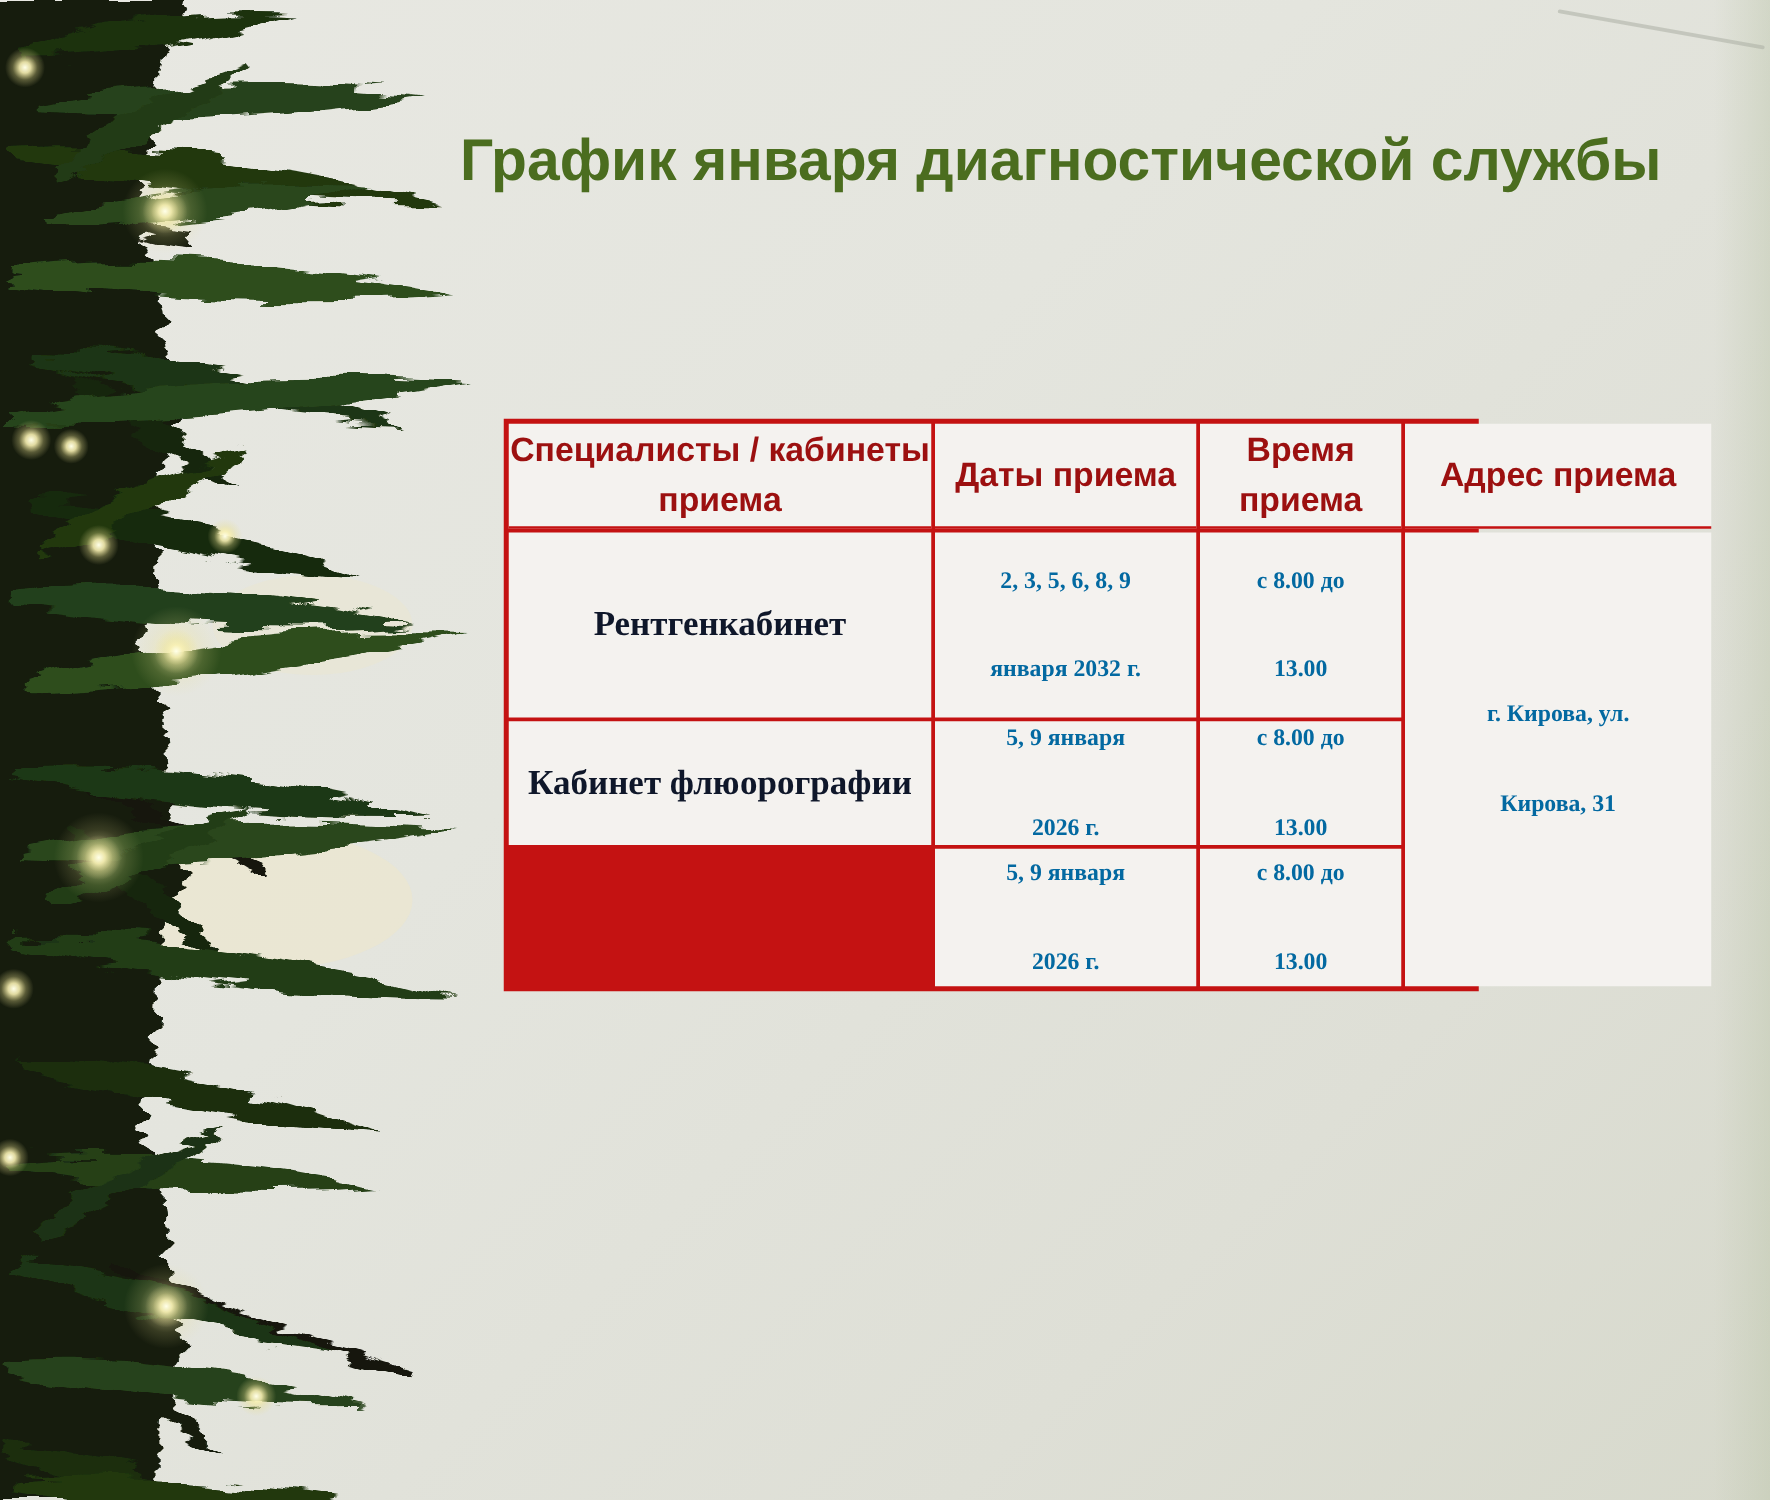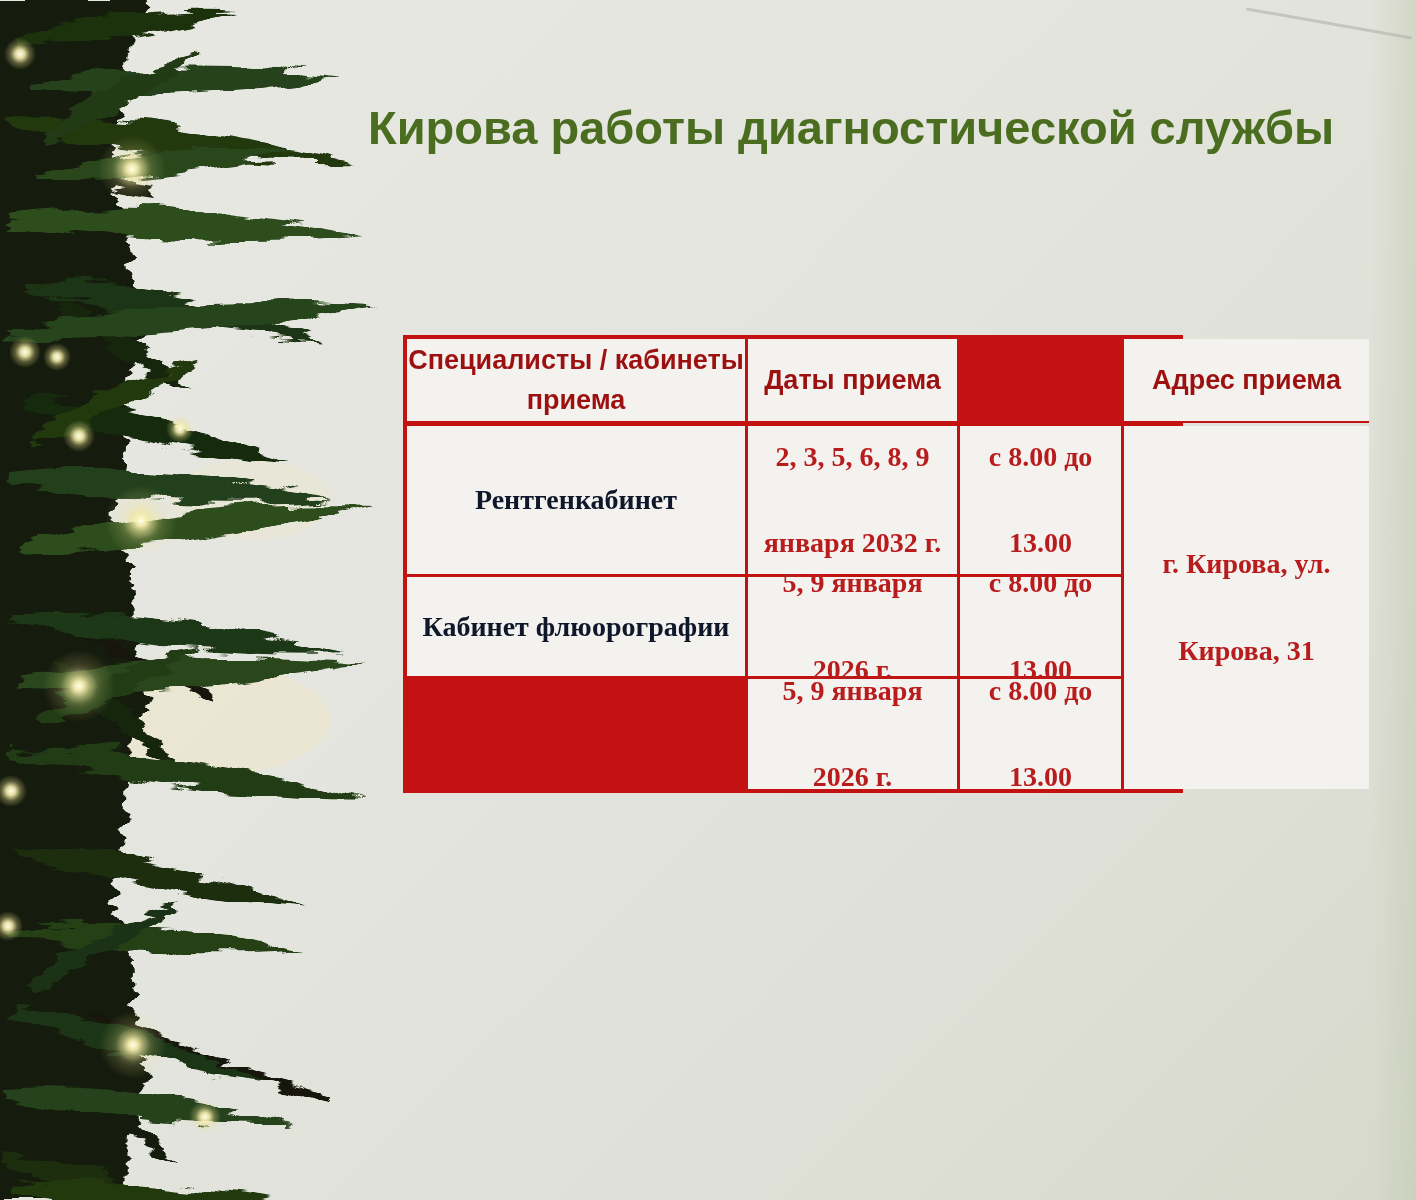--- a/index.html
+++ b/index.html
@@ -37,21 +37,21 @@
     font-family:"Liberation Sans",sans-serif;font-weight:700;
     font-size:27px;line-height:1.5;color:#9c1010;
     border-bottom:2px solid #c41212;
   }
   .name{
     font-family:"Liberation Serif",serif;font-weight:700;
     font-size:28px;line-height:1.5;color:#0f172a;
   }
   .green{
     font-family:"Liberation Serif",serif;font-weight:700;
-    font-size:28px;line-height:1.65;color:#b91c1c;gap:40px;
+    font-size:19px;line-height:1.65;color:#0369a1;gap:40px;
   }
   .ga-h1{grid-area:1/1}.ga-h2{grid-area:1/2}.ga-h3{grid-area:1/3}.ga-h4{grid-area:1/4}
   .ga-r1c1{grid-area:2/1}.ga-r1c2{grid-area:2/2}.ga-r1c3{grid-area:2/3}
   .ga-addr{grid-area:2/4/span 3/5}
   .ga-r2c1{grid-area:3/1}.ga-r2c2{grid-area:3/2}.ga-r2c3{grid-area:3/3}
   .ga-r3c1{grid-area:4/1}.ga-r3c2{grid-area:4/2}.ga-r3c3{grid-area:4/3}
   .line{display:block;}
 </style>
 </head>
 <body>
@@ -127,29 +127,33 @@
     <circle cx="79" cy="686" r="18" fill="url(#glow)"></circle>
     <circle cx="11" cy="791" r="16" fill="url(#glow)"></circle>
     <circle cx="8" cy="926" r="15" fill="url(#glow)"></circle>
     <circle cx="133" cy="1045" r="17" fill="url(#glow)"></circle>
     <circle cx="205" cy="1117" r="16" fill="url(#glow)"></circle>
   </g>
 </svg>
 
 <div class="crease"></div>
 
-<div class="title">Кирова работы диагностической службы</div>
+<div class="title">График января диагностической службы</div>
 
 <div class="sched">
   <div class="cell th ga-h1">
     <span class="line">Специалисты / кабинеты</span>
     <span class="line">приема</span>
   </div>
   <div class="cell th ga-h2">
     <span class="line">Даты приема</span>
+  </div>
+  <div class="cell th ga-h3">
+    <span class="line">Время</span>
+    <span class="line">приема</span>
   </div>
   <div class="cell th ga-h4">
     <span class="line">Адрес приема</span>
   </div>
 
   <div class="cell name ga-r1c1">
     <span class="line">Рентгенкабинет</span>
   </div>
   <div class="cell green ga-r1c2">
     <span class="line">2, 3, 5, 6, 8, 9</span>

